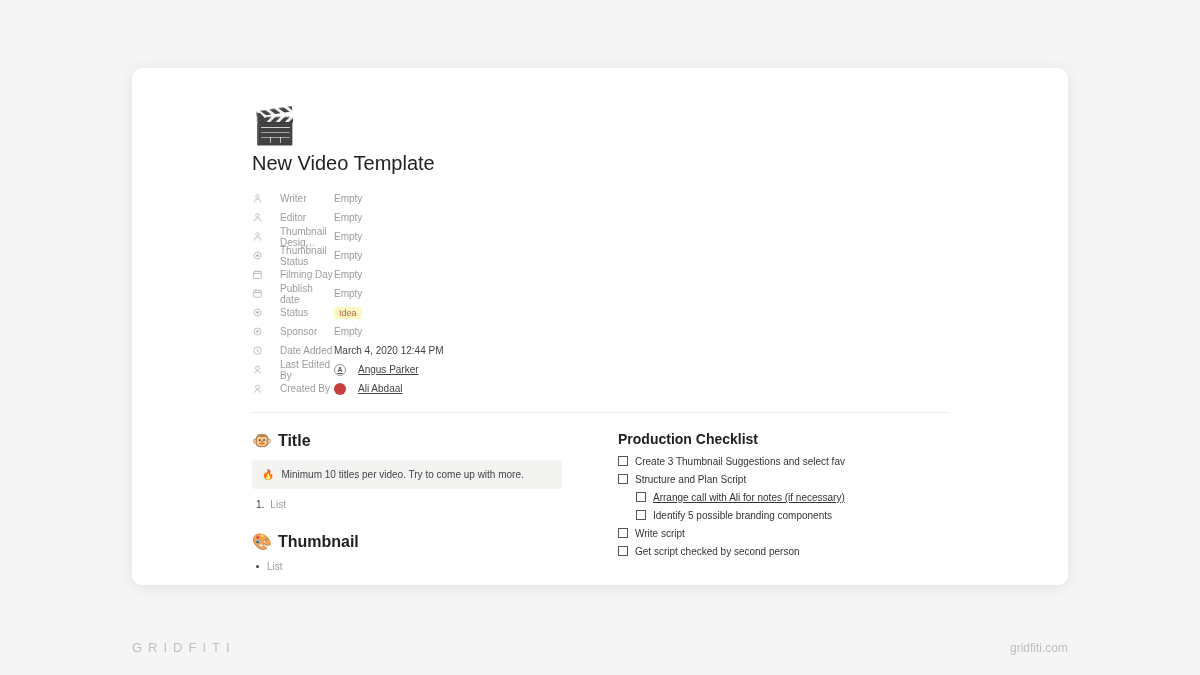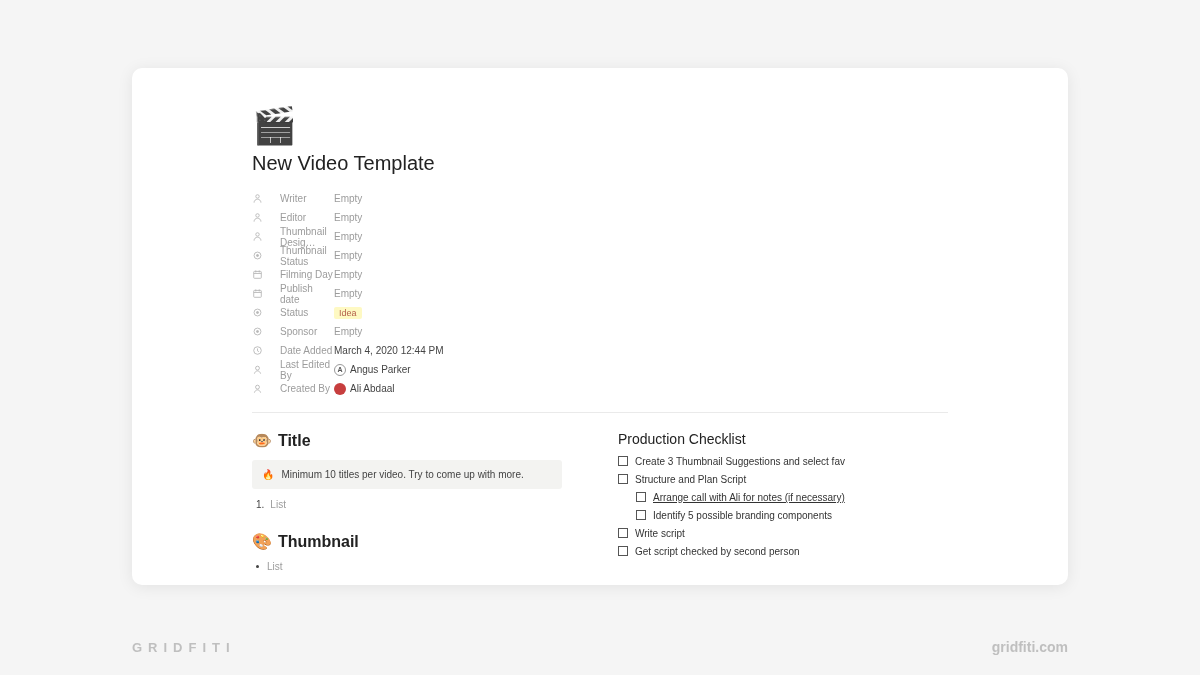--- a/index.html
+++ b/index.html
@@ -33,21 +33,21 @@
 .prop-value { color: #9c9c9c; font-size: 10px; }
 .prop-value.dark { color: #444; }
 .tag-idea {
   display: inline-block;
   background: #fef9c3;
   color: #b4604c;
   font-size: 9px;
   padding: 1px 5px;
   border-radius: 2px;
 }
-.person { display:flex; align-items:center; gap:4px; color:#444; font-size:10px; }
+.person { display:flex; align-items:center; gap:12px; color:#444; font-size:10px;text-decoration:underline; }
 .avatar-circle {
   width: 12px; height: 12px; border-radius: 50%;
   display: flex; align-items: center; justify-content: center;
   font-size: 7px; font-weight:600;
 }
 .avatar-a { border: 1px solid #999; color:#555; background:#fff; }
 .avatar-ali { background:#c73e3e; color:#fff; }
 .divider { height: 1px; background: #eaeaea; margin: 14px 0 18px 0; }
 .columns { display: flex; gap: 56px; }
 .col-left { flex: 0 0 310px; }
@@ -59,32 +59,32 @@
   padding: 9px 10px;
   font-size: 10px;
   color: #444;
   display:flex; align-items:center; gap:7px;
   margin-bottom: 10px;
 }
 .list-num { font-size: 10px; color: #444; padding-left: 4px; display:flex; gap:6px; }
 .list-num .itm { color:#9c9c9c; }
 .bullet-row { font-size:10px; color:#9c9c9c; padding-left:4px; display:flex; gap:8px; align-items:center; }
 .bullet-dot { width:3px; height:3px; background:#444; border-radius:50%; }
-.checklist-title { font-size: 14px; font-weight: 400; color:#222; margin-bottom: 8px; }
+.checklist-title { font-size: 14px; font-weight: 700; color:#222; margin-bottom: 8px; }
 .check-item { display:flex; align-items:flex-start; gap:7px; font-size:10px; color:#333; margin-bottom: 5px; line-height:1.3; }
 .check-item.nested { margin-left: 18px; }
 .checkbox { width:10px; height:10px; border:1px solid #555; flex-shrink:0; margin-top:1px; background:#fff; }
 .underline { text-decoration: underline; }
 .footer-left {
   position:absolute; left:132px; bottom:20px;
-  font-size:13px; letter-spacing:6px; color:#bfbfbf; font-weight:700;
+  font-size:13px; letter-spacing:6px; color:#bfbfbf; font-weight:400;
 }
 .footer-right {
   position:absolute; right:132px; bottom:20px;
-  font-size:14px; color:#bfbfbf; font-weight:700;
+  font-size:12px; color:#bfbfbf; font-weight:400;
 }
 svg { display:block; }
 </style>
 </head>
 <body>
 
 <div class="card">
   <div class="content">
 
     <div class="page-icon">🎬</div>

